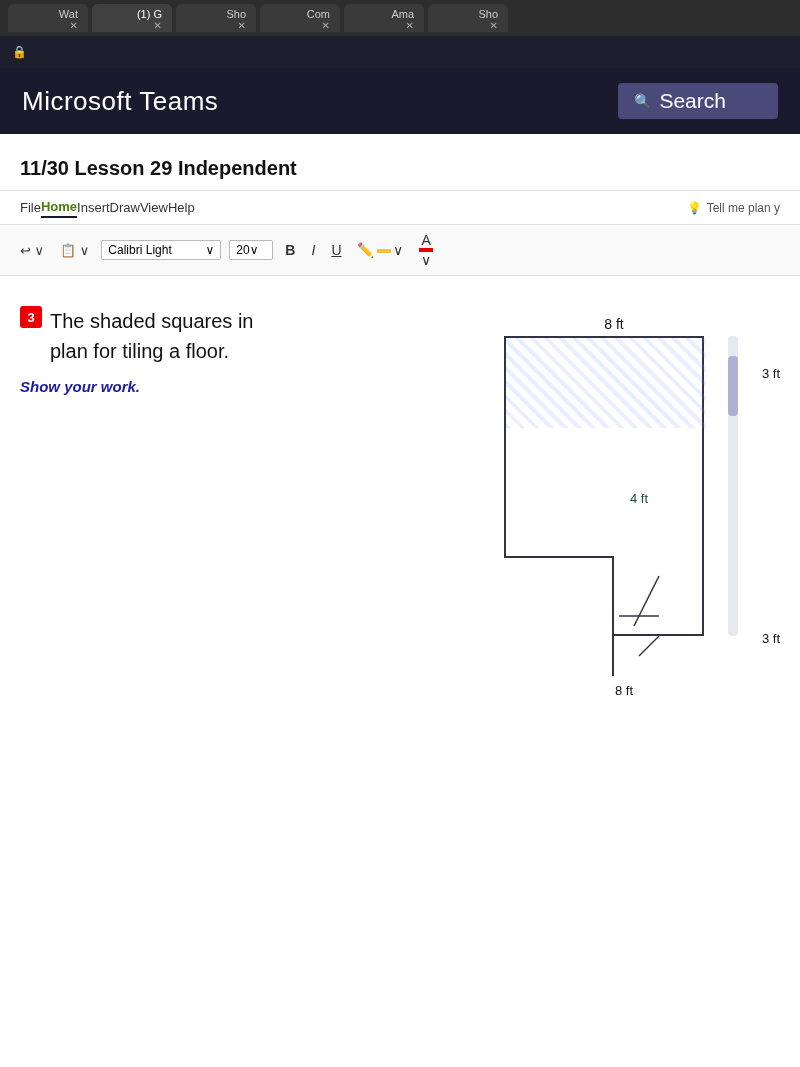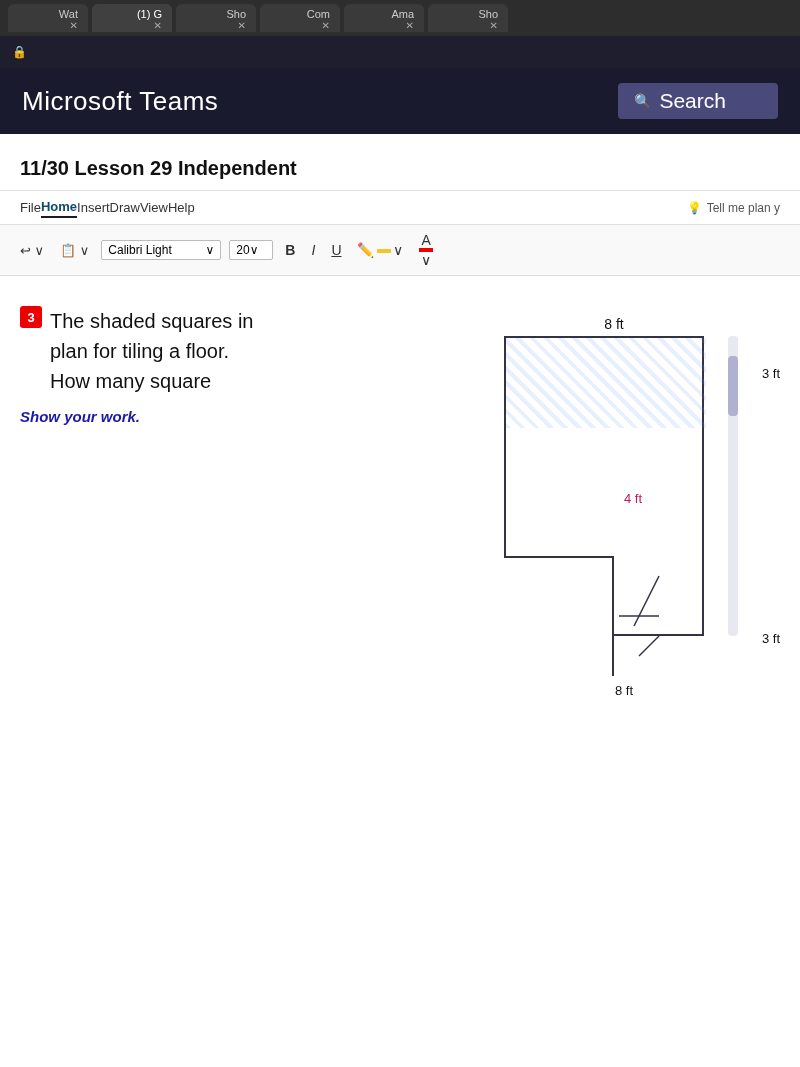--- a/index.html
+++ b/index.html
@@ -122,21 +122,21 @@
     }
     .menu-item {
       font-size: 13px;
       color: #333;
       cursor: pointer;
       padding: 2px 0;
     }
     .menu-item.active {
       font-weight: 700;
       border-bottom: 2px solid #1a1a2e;
-      color: #0c4a6e;
+      color: #4d7c0f;
     }
     .tell-me {
       margin-left: auto;
       font-size: 12px;
       color: #555;
       display: flex;
       align-items: center;
       gap: 4px;
     }
 
@@ -468,21 +468,20 @@
 </div>
 
 <div class="content-area">
 
   <div class="question-section">
     <div class="question-header">
       <span class="question-number">3</span>
       <div class="question-text">
         <div>The shaded squares in</div>
         <div>plan for tiling a floor.</div>
-        <div>How many square</div>
       </div>
     </div>
     <div class="show-work">Show your work.</div>
   </div>
 
   <div class="diagram-section">
     <div class="diagram-wrapper">
 
       <div style="position:relative; width:220px;margin-left:28px;">
         <span class="dim-top" style="position:absolute; top:-20px; left:50%; transform:translateX(-50%); font-size:14px; color:#111;">8 ft</span>
@@ -499,21 +498,21 @@
           <svg class="diagonal-svg" viewBox="0 0 90 120" xmlns="http://www.w3.org/2000/svg">
 
             <line x1="45" y1="20" x2="20" y2="70" stroke="#334" stroke-width="1.5"></line>
             <line x1="45" y1="80" x2="25" y2="100" stroke="#334" stroke-width="1.5"></line>
 
             <line x1="5" y1="60" x2="45" y2="60" stroke="#334" stroke-width="1.5"></line>
           </svg>
 
           <span class="dim-right-top">3 ft</span>
 
-          <span class="dim-inner-h" style="position:absolute; top:155px; left:120px; font-size:13px; color:#be185d;">4 ft</span>
+          <span class="dim-inner-h" style="position:absolute; top:155px; left:126px; font-size:13px; color:#14532d;">4 ft</span>
 
           <span class="dim-right-bottom">3 ft</span>
 
           <span class="dim-bottom" style="position:absolute; bottom:-22px; left:50%; transform:translateX(-50%); font-size:13px; color:#111;">8 ft</span>
         </div>
       </div>
 
       <div class="scrollbar-hint">
         <div class="scrollbar-thumb"></div>
       </div>

